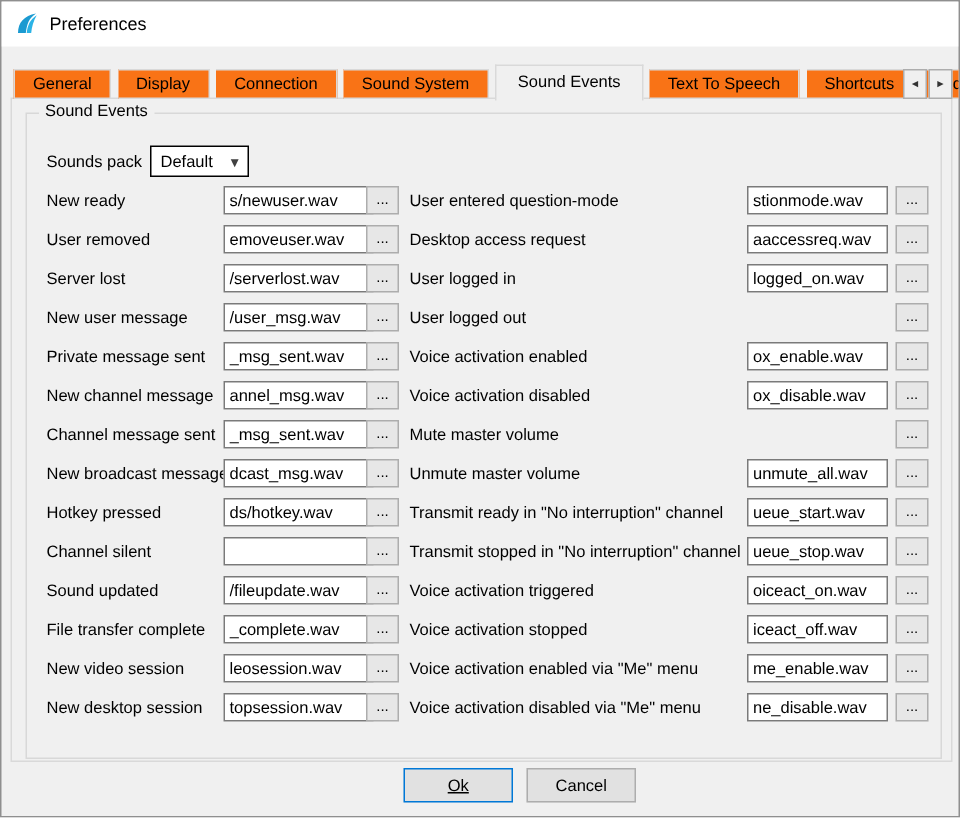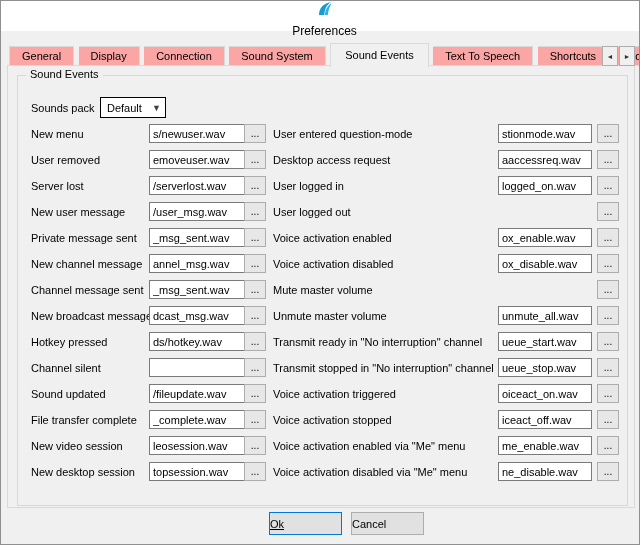--- a/index.html
+++ b/index.html
@@ -14,36 +14,36 @@
     box-sizing:border-box;
     background:#f0f0f0;
     border:1px solid #8f8f8f;
     overflow:hidden;
   }
   
   .titlebar {
     position:absolute; left:0; top:0; width:100%; height:30px;
     background:#ffffff;
     display:flex; align-items:center; gap:7px;
-    padding-left:9px; box-sizing:border-box;flex-direction:column;
+    padding-left:9px; box-sizing:border-box;
   }
   .titlebar .app-icon { width:16px; height:16px; flex:0 0 auto; }
   .titlebar .title-text { font-size:12px; color:#000; }
 
   
   .tabbar {
     position:absolute; left:8px; top:42px; height:23px;
     white-space:nowrap; z-index:2;
   }
   .tab {
     display:inline-block; vertical-align:top; box-sizing:border-box;
     margin-top:3px; height:20px; line-height:18px;
     padding:0 12px;
     border:1px solid #d9d9d9; border-left-width:0;
-    background:#fca5a5; font-size:11px; color:#000;
+    background:#f97316; font-size:11px; color:#000;
     cursor:default;
   }
   .tab:first-child { border-left-width:1px; }
   .tab.active {
     margin-top:0; height:24px; line-height:22px;
     padding:0 14px;
     border:1px solid #d9d9d9; border-bottom:none;
     background:#f0f0f0; position:relative; z-index:3;
   }
   .tab-scroll {
@@ -114,21 +114,21 @@
   }
   .l-browse { left:243px; }
   .r-browse { left:596px; }
 
   
   .btn {
     position:absolute; top:511px; width:73px; height:23px;
     box-sizing:border-box;
     background:#e1e1e1; border:1px solid #adadad;
     font-family:inherit; font-size:11px; color:#000;
-    display:flex; align-items:center; 
+    display:flex; align-items:center; justify-content:center;
     padding:0;
   }
   .btn-ok { left:268px; border:1px solid #0078d7; }
   .btn-ok .btn-label { text-decoration:underline; }
   .btn-cancel { left:350px; }
 </style>
 </head>
 <body>
 
 <div class="window">
@@ -165,21 +165,21 @@
   </div>
 
   <span class="sp-label">Sounds pack</span>
   <div class="combo">
     <span>Default</span>
     <span class="combo-arrow">▼</span>
   </div>
 
   <div id="rows-host">
   <div class="ev-row">
-    <span class="lbl l-lbl">New menu</span>
+    <span class="lbl l-lbl">New ready</span>
     <input class="txt l-txt" type="text" value="s/newuser.wav" style="">
     <button class="browse l-browse" type="button">...</button>
     <span class="lbl r-lbl">User entered question-mode</span>
     <input class="txt r-txt" type="text" value="stionmode.wav" style="">
     <button class="browse r-browse" type="button">...</button>
   </div>
 
   <div class="ev-row">
     <span class="lbl l-lbl">User removed</span>
     <input class="txt l-txt" type="text" value="emoveuser.wav" style="">

